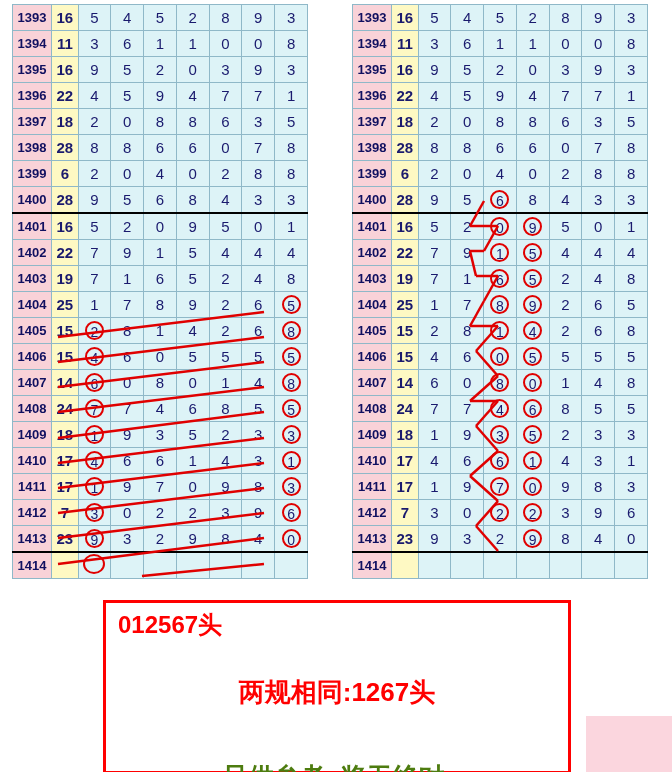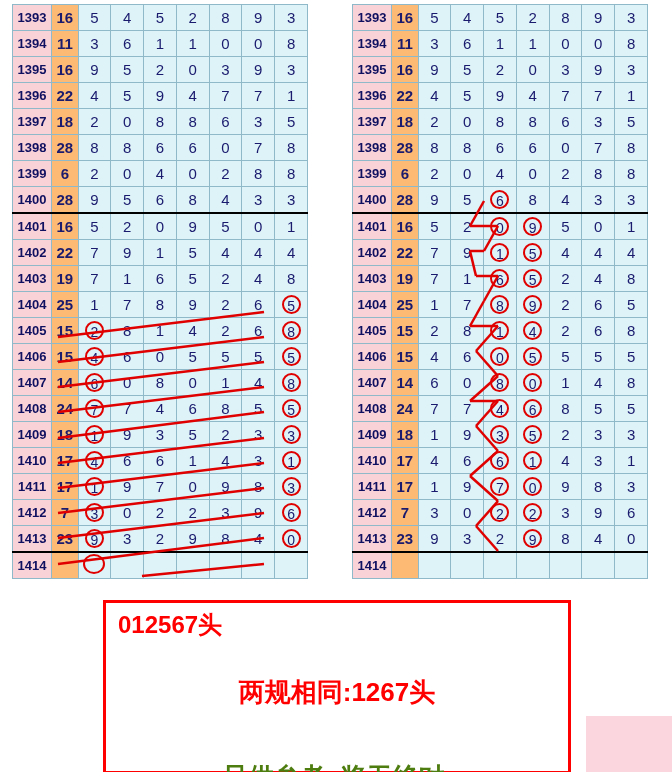--- a/index.html
+++ b/index.html
@@ -22,21 +22,21 @@
     vertical-align:middle;
     font-size:15px;
     color:#1a1a6e;
     background:#ddf3f7;
     padding:0;
     position:relative;
   }
   table.grid td.idx{
     width:36px;background:#f9d2d8;font-weight:bold;color:#101060;font-size:13px;
   }
-  table.grid td.c2{width:24px;background:#fdba74;font-weight:bold;}
+  table.grid td.c2{width:24px;background:#fef9c3;font-weight:bold;}
   table.grid td.num{width:30px;}
   tr.sep td{border-top:2px solid #000000;}
 
   
   .circ{
     display:inline-block;width:19px;height:19px;line-height:19px;
     border:2px solid #e00000;border-radius:50%;
     color:#1a1a6e;font-size:14px;box-sizing:border-box;
   }
   .bigcirc{

